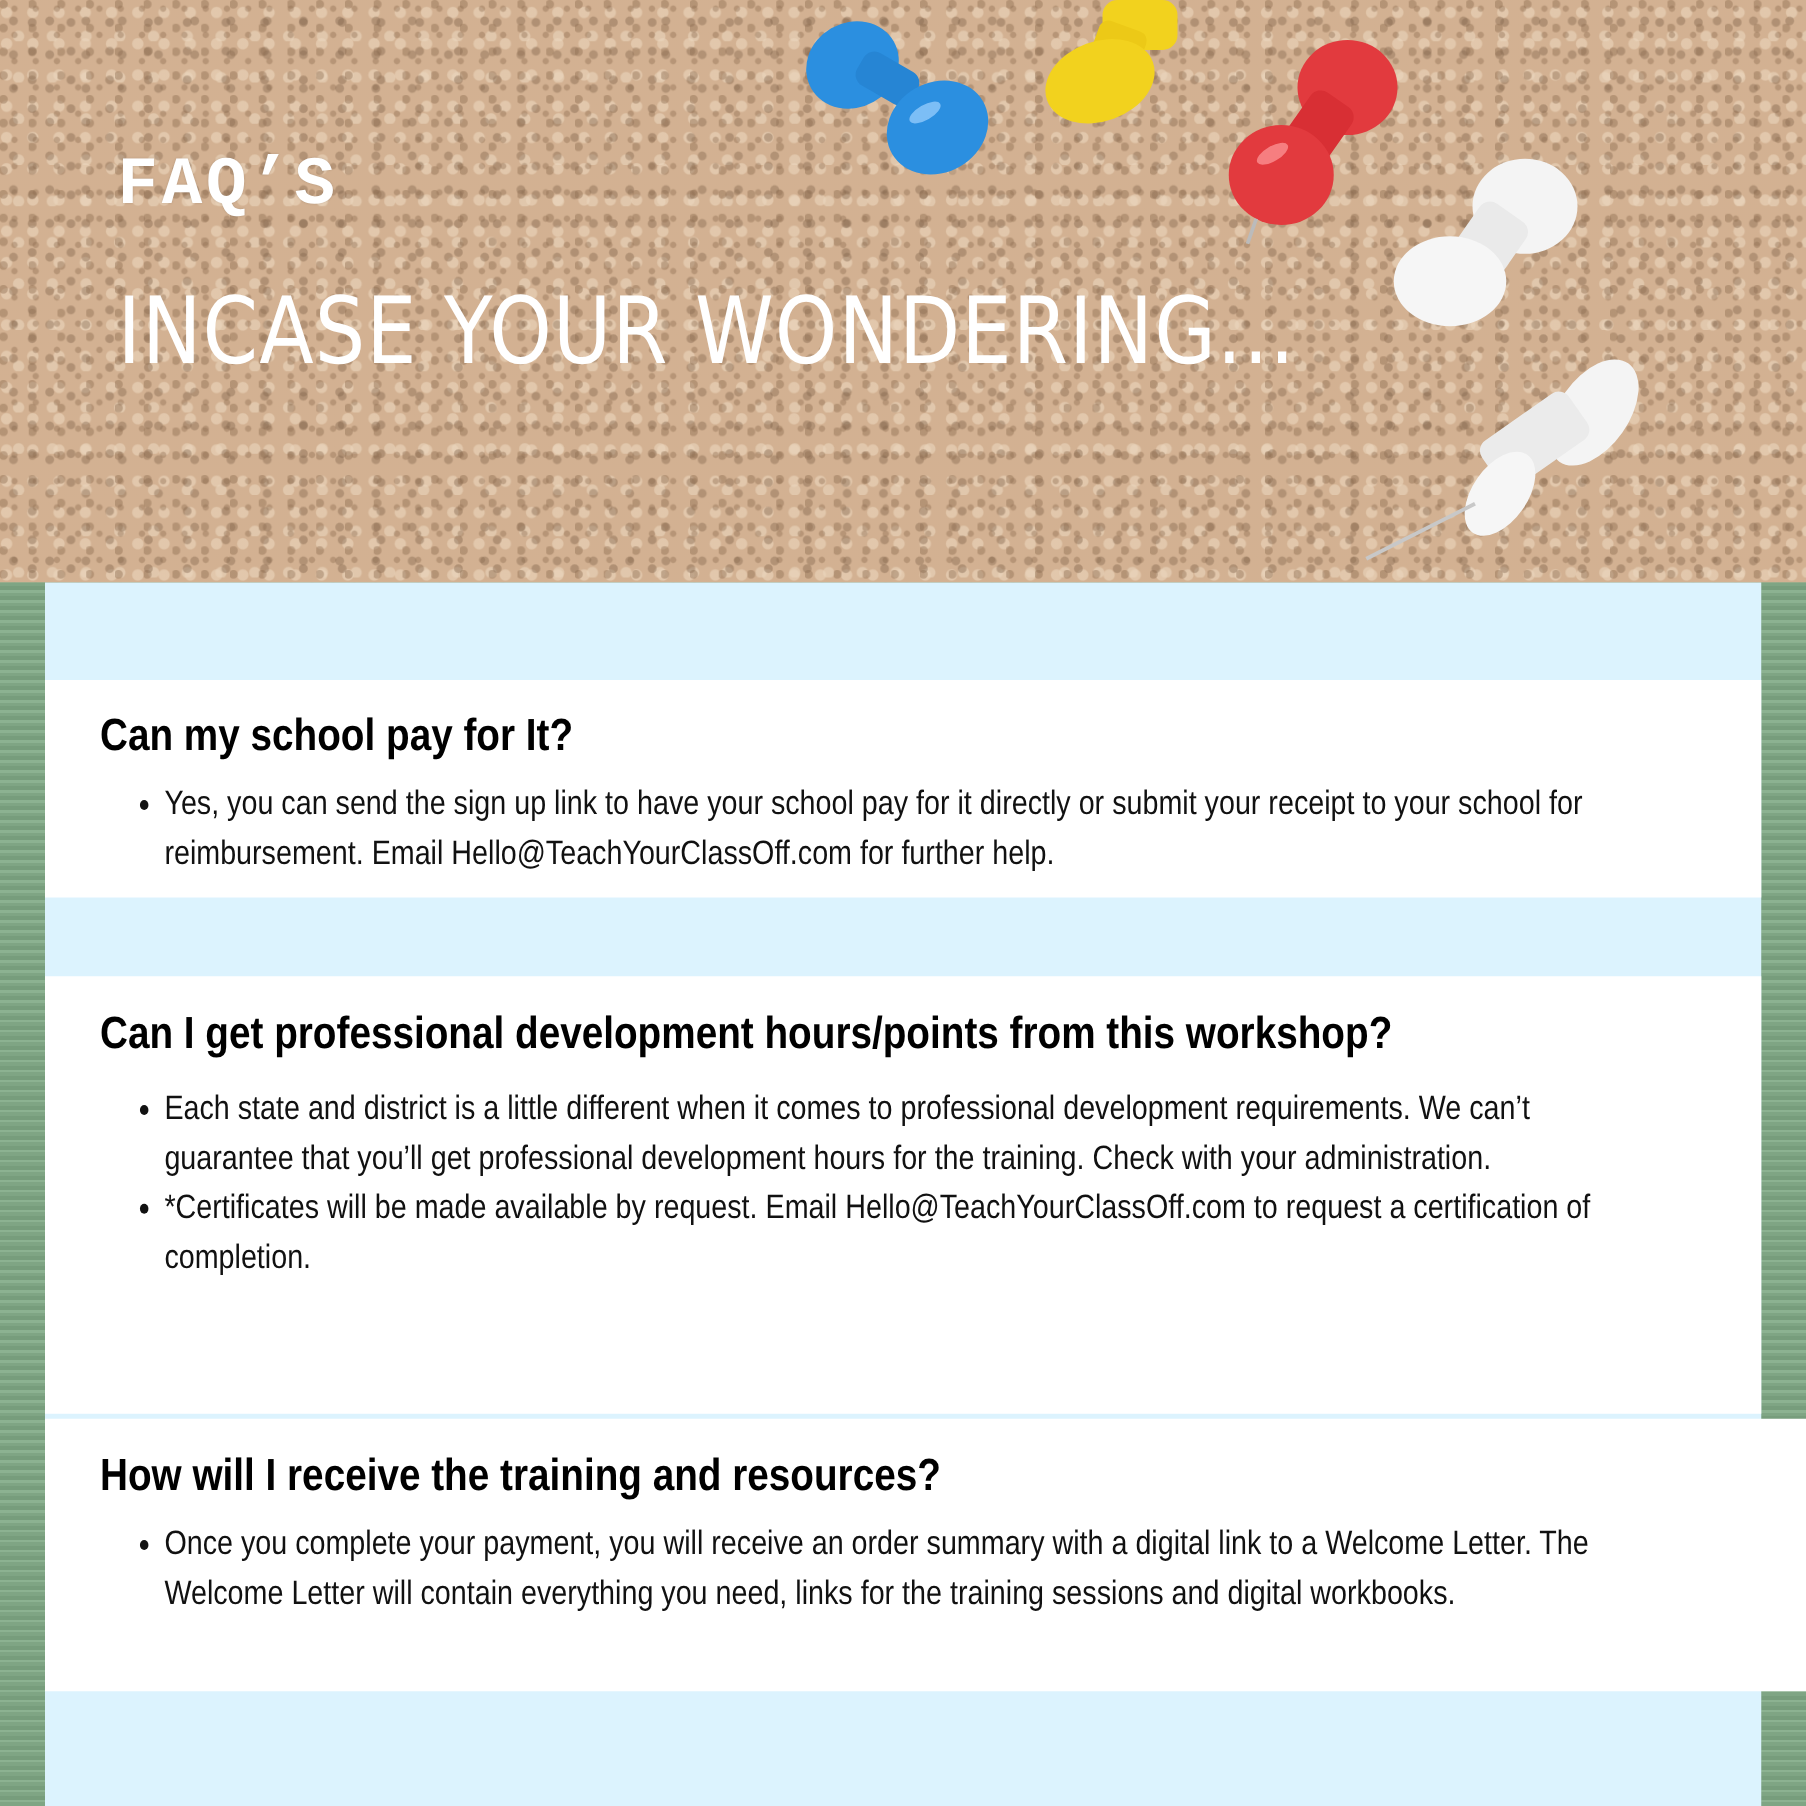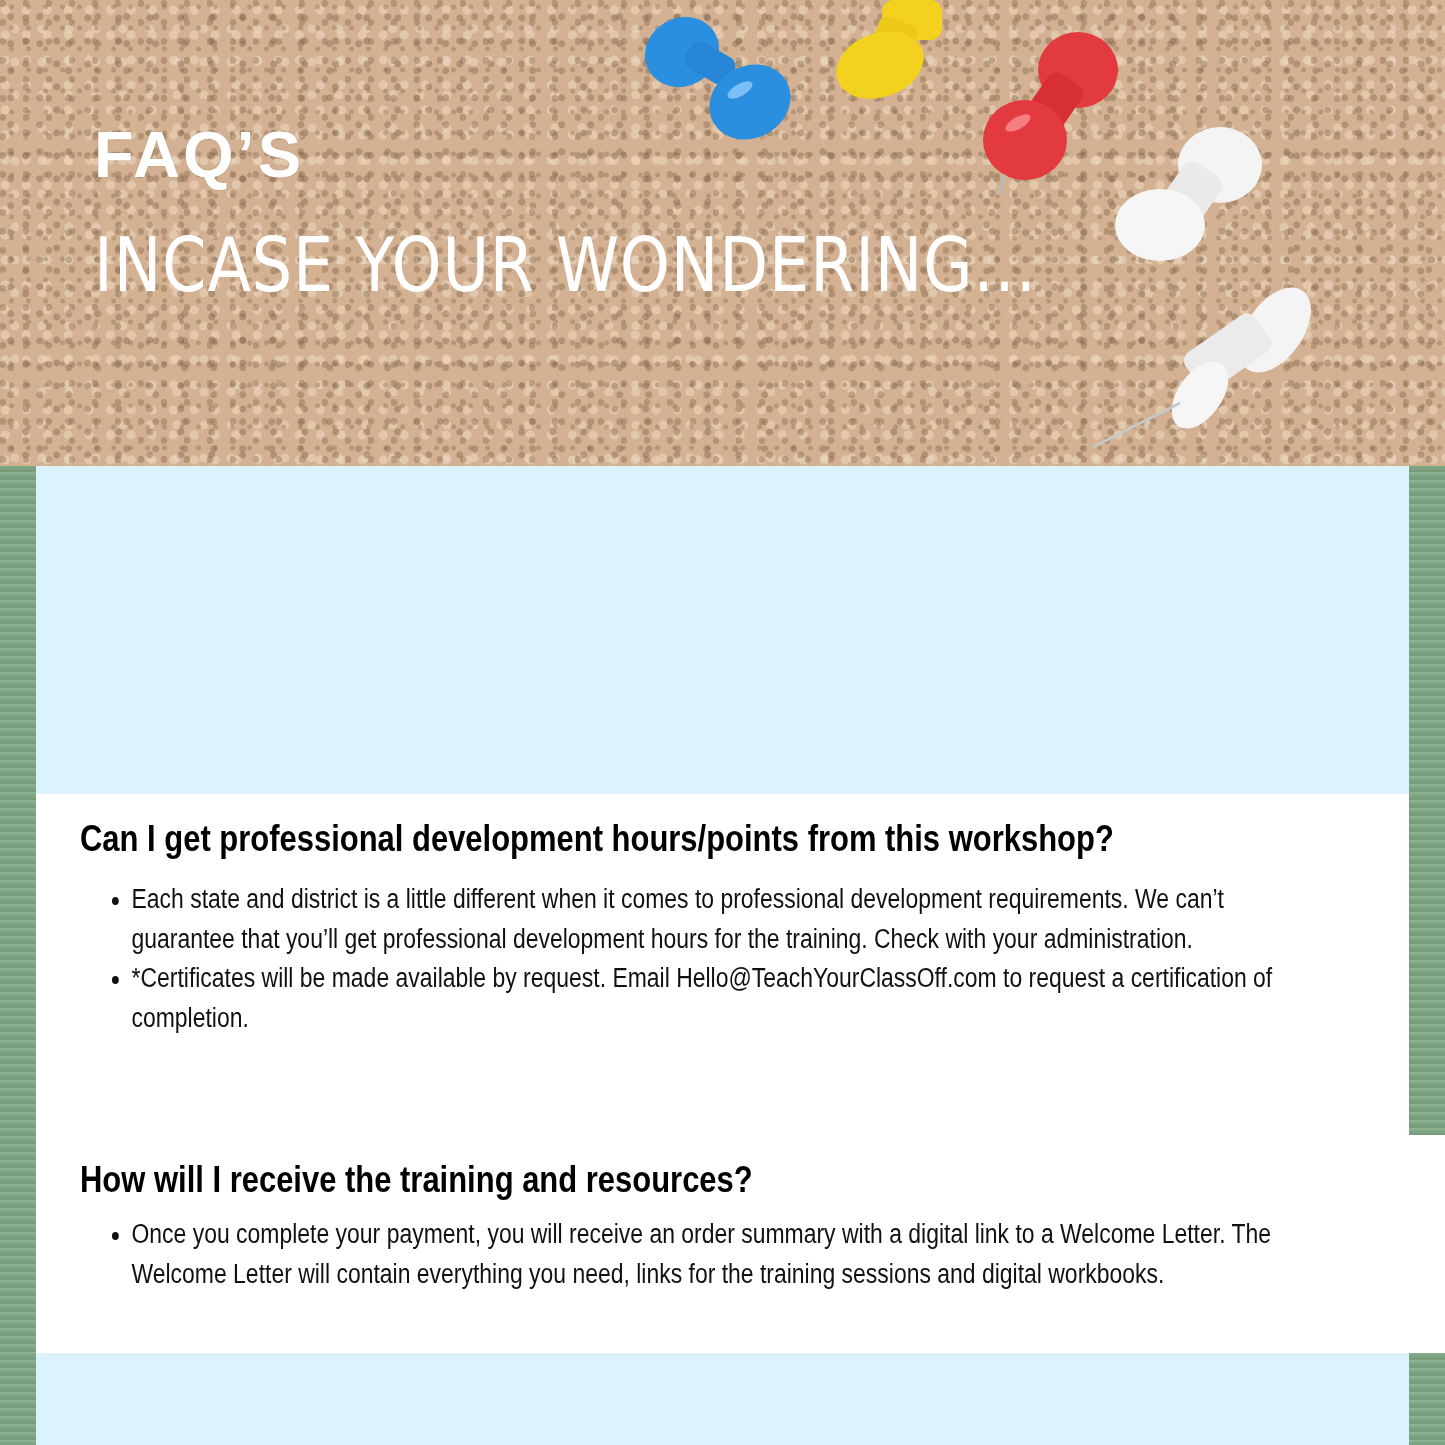--- a/index.html
+++ b/index.html
@@ -20,22 +20,22 @@
       radial-gradient(circle at 55% 88%, rgba(230,205,175,.6) 0 4px, transparent 5px),
       radial-gradient(circle at 25% 40%, rgba(235,210,180,.55) 0 4px, transparent 5px);
     background-size: 23px 19px, 29px 27px, 17px 21px, 31px 23px, 27px 33px, 21px 25px;
   }
   .banner::after {
     content: ""; position: absolute; inset: 0;
     background: linear-gradient(rgba(255,255,255,.18), rgba(255,255,255,.18));
   }
   .title-main {
     position: absolute; left: 94px; top: 122px; margin: 0; z-index: 2;
-    color: #ffffff; font-family: Liberation Sans, sans-serif; font-weight: 900;
-    font-size: 65px; letter-spacing: 3px; line-height: 1;
+    color: #ffffff; font-family: Liberation Mono, monospace; font-weight: 900;
+    font-size: 54px; letter-spacing: 3px; line-height: 1;
     text-shadow: 0 0 2px rgba(0,0,0,.15);
   }
   .title-sub {
     position: absolute; left: 94px; top: 228px; margin: 0; z-index: 2;
     color: #ffffff; font-family: "DejaVu Sans", sans-serif; font-weight: 400;
     font-size: 74px; letter-spacing: 1px; line-height: 1; transform: scaleX(.86); transform-origin: left center;
   }
   .pin { position: absolute; z-index: 1; }
   
   .frame-left { position: absolute; left: 0; top: 466px; width: 36px; height: 979px;
@@ -97,22 +97,28 @@
   </svg>
   <h1 class="title-main">FAQ’S</h1>
   <h2 class="title-sub">INCASE YOUR WONDERING...</h2>
 </div>
 
 <div class="frame-left"></div>
 <div class="frame-right"></div>
 
 <div class="panel">
 
+  <div class="card" style="top:78px;height:174px;">
+    <h3 class="q" style="top:23px;">Can my school pay for It?</h3>
+    <ul class="answers" style="top:79px;">
+      <li>Yes, you can send the sign up link to have your school pay for it directly or submit your receipt to your school for reimbursement. Email Hello@TeachYourClassOff.com for further help.</li>
+    </ul>
+  </div>
 
-  <div class="card" style="top:328px;height:350px;">
+  <div class="card" style="top:315px;height:350px;">
     <h3 class="q" style="top:24px;">Can I get professional development hours/points from this workshop?</h3>
     <ul class="answers" style="top:86px;">
       <li>Each state and district is a little different when it comes to professional development requirements. We can’t guarantee that you’ll get professional development hours for the training. Check with your administration.</li>
       <li>*Certificates will be made available by request.  Email Hello@TeachYourClassOff.com to request a certification of completion.</li>
     </ul>
   </div>
 
   <div class="card" style="top:669px;height:218px;padding-left:48px;">
     <h3 class="q" style="top:24px;">How will I receive the training and resources?</h3>
     <ul class="answers" style="top:80px;">

